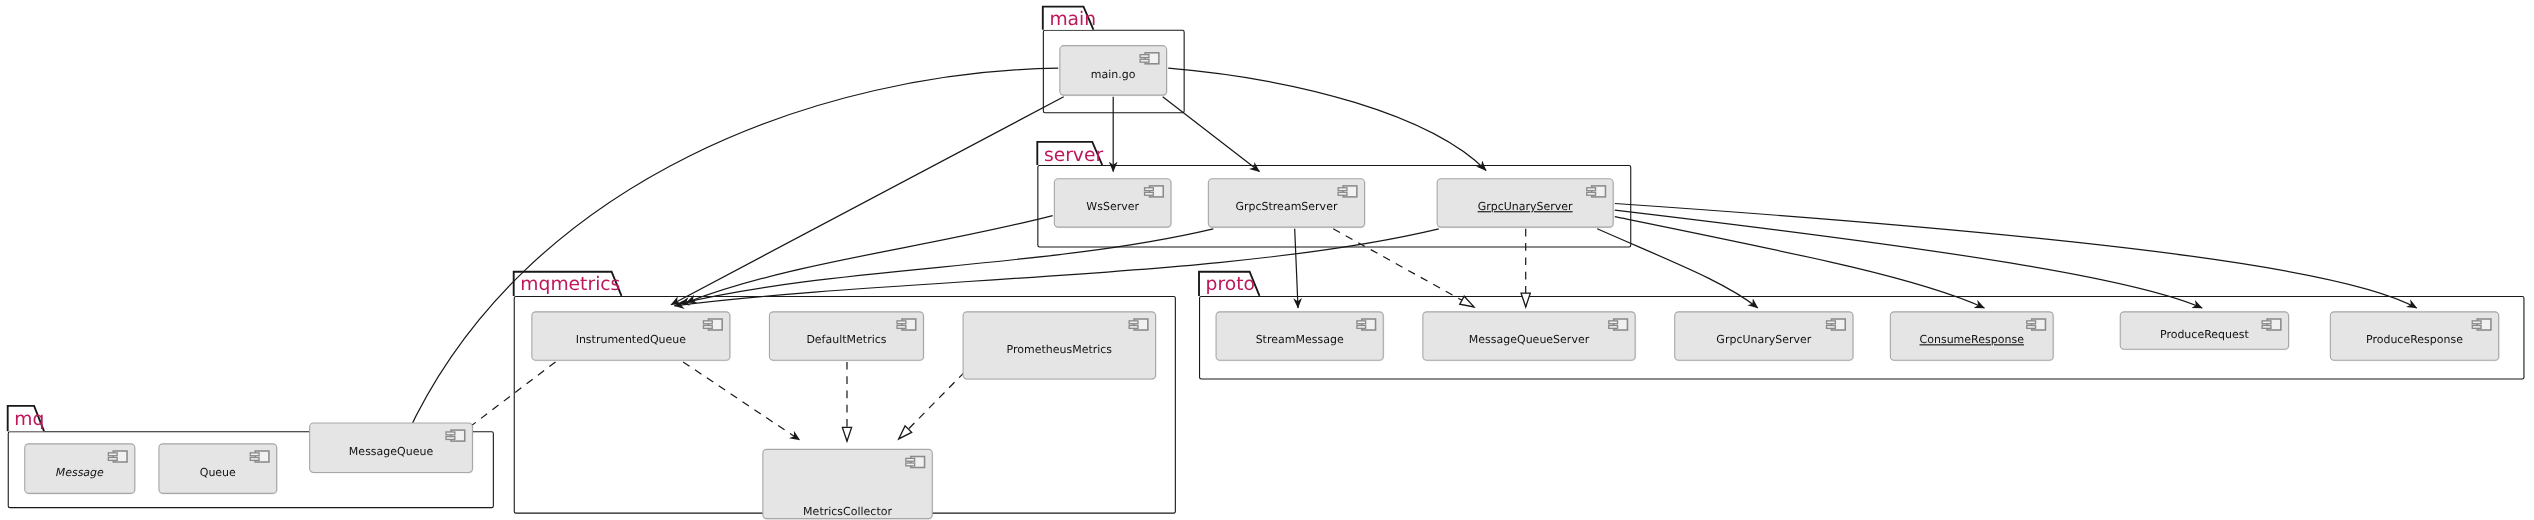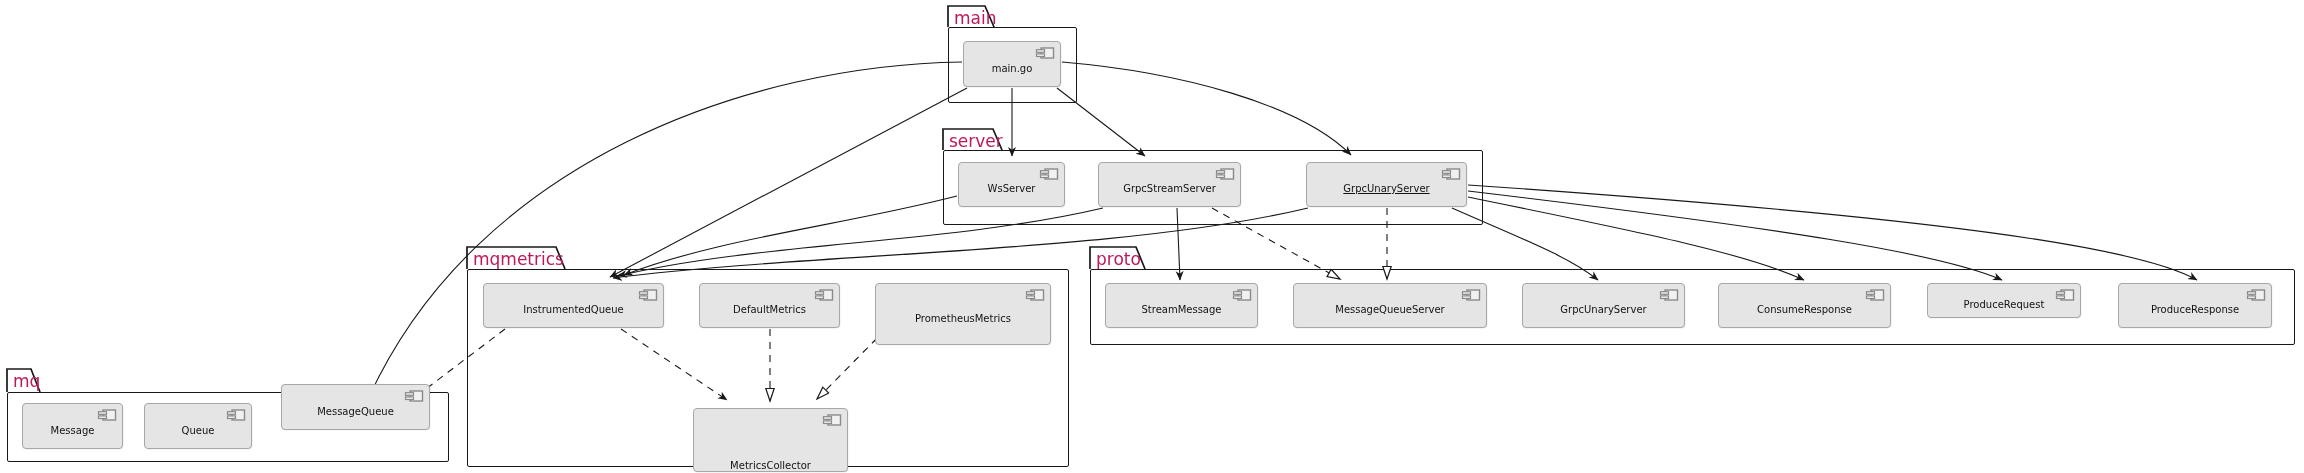--- a/index.html
+++ b/index.html
@@ -139,21 +139,21 @@
   </div>
   <div class="comp" style="left:693px;top:408px;width:155px;height:64px;align-items:flex-end;">
     <svg class="cicon" viewBox="0 0 20 14">
         <rect x="6" y="1.5" width="12.5" height="10" fill="#F1F1F1" stroke="#8A8A8A" stroke-width="1.4"></rect>
         <rect x="1.5" y="3.2" width="8" height="2.6" fill="#F1F1F1" stroke="#8A8A8A" stroke-width="1.2"></rect>
         <rect x="1.5" y="7.4" width="8" height="2.6" fill="#F1F1F1" stroke="#8A8A8A" stroke-width="1.2"></rect>
       </svg>
     <span class="lbl">MetricsCollector</span>
   </div>
 
-  <div class="comp" style="left:22px;top:403px;width:101px;height:46px;">
+  <div class="comp" style="left:22px;top:403px;width:101px;height:46px;font-style:italic;">
     <svg class="cicon" viewBox="0 0 20 14">
         <rect x="6" y="1.5" width="12.5" height="10" fill="#F1F1F1" stroke="#8A8A8A" stroke-width="1.4"></rect>
         <rect x="1.5" y="3.2" width="8" height="2.6" fill="#F1F1F1" stroke="#8A8A8A" stroke-width="1.2"></rect>
         <rect x="1.5" y="7.4" width="8" height="2.6" fill="#F1F1F1" stroke="#8A8A8A" stroke-width="1.2"></rect>
       </svg>
     <span class="lbl">Message</span>
   </div>
   <div class="comp" style="left:144px;top:403px;width:108px;height:46px;">
     <svg class="cicon" viewBox="0 0 20 14">
         <rect x="6" y="1.5" width="12.5" height="10" fill="#F1F1F1" stroke="#8A8A8A" stroke-width="1.4"></rect>
@@ -188,21 +188,21 @@
     <span class="lbl">MessageQueueServer</span>
   </div>
   <div class="comp" style="left:1522px;top:283px;width:163px;height:45px;">
     <svg class="cicon" viewBox="0 0 20 14">
         <rect x="6" y="1.5" width="12.5" height="10" fill="#F1F1F1" stroke="#8A8A8A" stroke-width="1.4"></rect>
         <rect x="1.5" y="3.2" width="8" height="2.6" fill="#F1F1F1" stroke="#8A8A8A" stroke-width="1.2"></rect>
         <rect x="1.5" y="7.4" width="8" height="2.6" fill="#F1F1F1" stroke="#8A8A8A" stroke-width="1.2"></rect>
       </svg>
     <span class="lbl">GrpcUnaryServer</span>
   </div>
-  <div class="comp" style="left:1718px;top:283px;width:173px;height:45px;">
+  <div class="comp" style="left:1718px;top:283px;width:149px;height:45px;text-decoration:underline;">
     <svg class="cicon" viewBox="0 0 20 14">
         <rect x="6" y="1.5" width="12.5" height="10" fill="#F1F1F1" stroke="#8A8A8A" stroke-width="1.4"></rect>
         <rect x="1.5" y="3.2" width="8" height="2.6" fill="#F1F1F1" stroke="#8A8A8A" stroke-width="1.2"></rect>
         <rect x="1.5" y="7.4" width="8" height="2.6" fill="#F1F1F1" stroke="#8A8A8A" stroke-width="1.2"></rect>
       </svg>
     <span class="lbl">ConsumeResponse</span>
   </div>
   <div class="comp" style="left:1927px;top:283px;width:154px;height:35px;">
     <svg class="cicon" viewBox="0 0 20 14">
         <rect x="6" y="1.5" width="12.5" height="10" fill="#F1F1F1" stroke="#8A8A8A" stroke-width="1.4"></rect>

